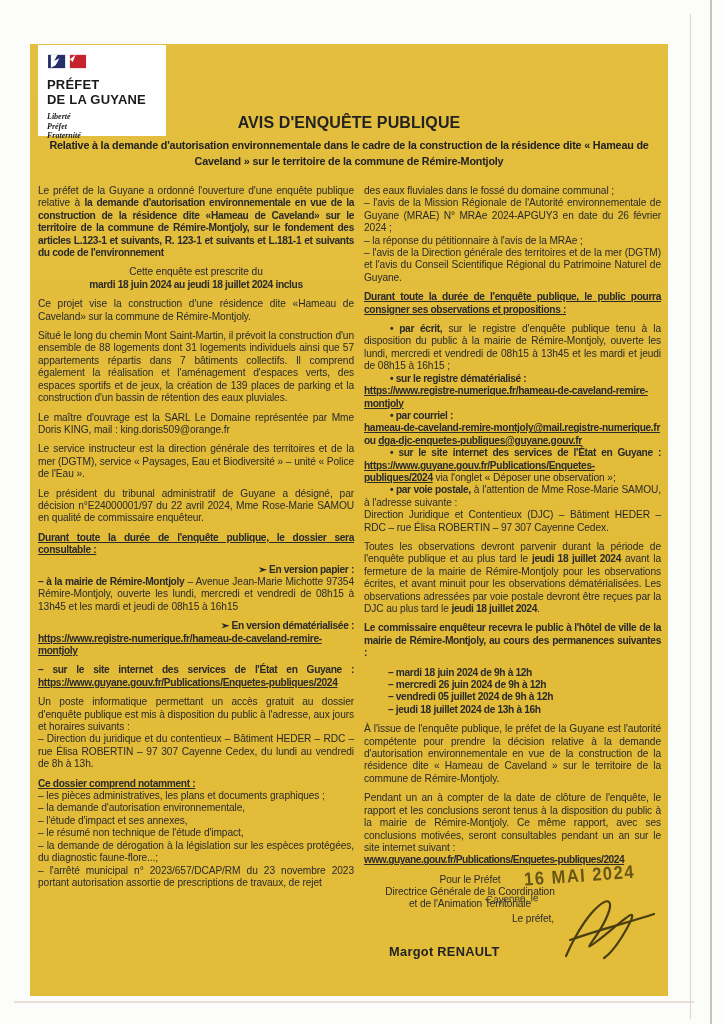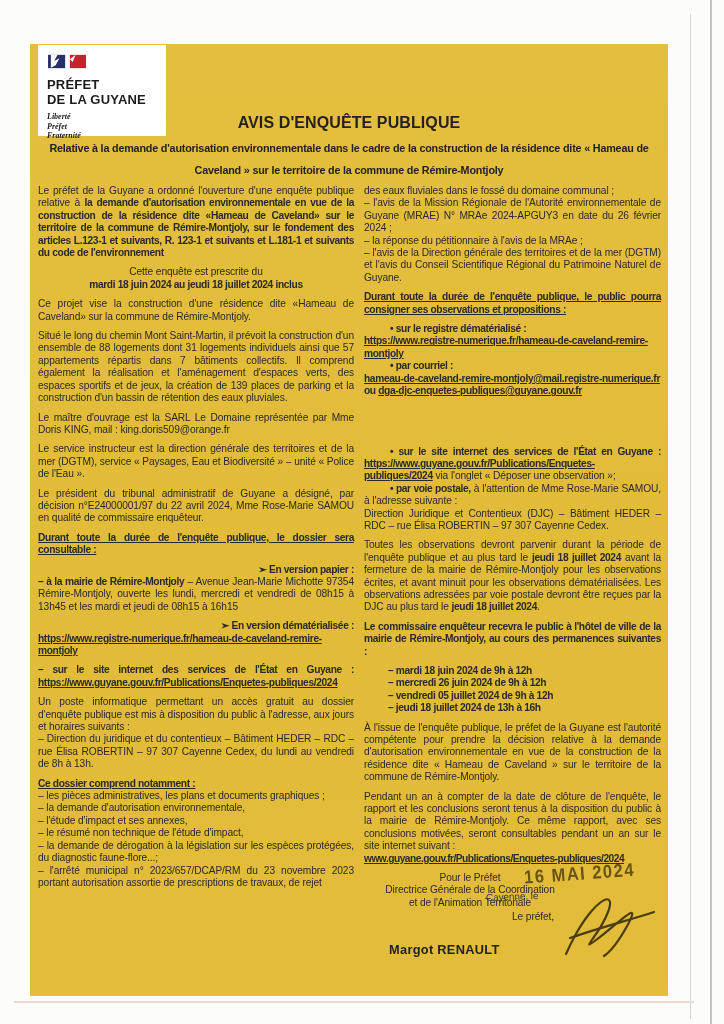--- a/index.html
+++ b/index.html
@@ -22,40 +22,40 @@
   
   .logo-box { position:absolute; left:8px; top:1px; width:128px; height:91px;
     background:#ffffff; box-sizing:border-box; padding:7px 0 0 9px; }
   .logo-name { font-weight:700; font-size:13px; line-height:14.5px; letter-spacing:.2px; color:#1b1b1d; margin-top:3px; }
   .motto { font-family:"Liberation Serif", serif; font-style:italic; font-weight:700;
     font-size:8px; line-height:9.5px; color:#1b1b1d; margin-top:5px; }
 
   .title { position:absolute; top:70px; left:0; right:0; text-align:center;
     font-size:16px; font-weight:700; color:#222; letter-spacing:.1px; }
   .subtitle { position:absolute; top:93px; left:5px; right:5px; text-align:center;
-    font-size:10.8px; font-weight:700; letter-spacing:-.2px; line-height:22px; color:#222; }
+    font-size:10.8px; font-weight:700; letter-spacing:-.2px; line-height:16px; color:#222; }
 
   
   .columns { position:absolute; left:8px; right:7px; top:141px; bottom:0; display:flex; gap:10px; }
   .col { font-size:10.2px; line-height:12.4px; letter-spacing:-.1px; color:#2a2a2a; }
   .col-left  { width:316px; flex:none; }
   .col-right { flex:1; min-width:0; }
 
   .para { margin:0 0 7px; text-align:justify; overflow-wrap:break-word; }
   .tight { margin-bottom:0; }
   .center { text-align:center; }
   .ind34 { text-indent:34px; text-align:right; }
   .bullet { text-indent:26px; }
   .pl24 { padding-left:24px; text-align:left; }
   .jlast { text-align-last:justify; }
   .gap2 { }
   .b { font-weight:700; letter-spacing:-.35px; }
   .u { text-decoration:underline; text-underline-offset:1px; }
   .fit { letter-spacing:-.5px; }
-  .fitb { letter-spacing:-.7px;margin-top:48px; }
+  .fitb { letter-spacing:-.7px; }
 
   
   .sig-block { position:relative; height:92px; margin-top:2px; text-align:left; }
   .sig-role { position:absolute; left:0; top:0; width:212px; text-align:center;
     font-size:10.2px; line-height:12.3px; color:#2c2c2c; }
   .stamp-date { position:absolute; left:160px; top:-5px; font-size:16.5px; font-weight:700;
     letter-spacing:1.5px; color:#594a13; transform:rotate(-4deg) scaleY(1.12);
     white-space:nowrap; opacity:.9; }
   .stamp-place { position:absolute; left:122px; top:19px; font-size:10px; color:#3a3a3a;
     transform:rotate(-2deg); }
@@ -118,20 +118,21 @@
           <p class="para tight"><span>– la demande d'autorisation environnementale,</span></p>
           <p class="para tight"><span>– l'étude d'impact et ses annexes,</span></p>
           <p class="para tight"><span>– le résumé non technique de l'étude d'impact,</span></p>
           <p class="para tight"><span>– la demande de dérogation à la législation sur les espèces protégées, du diagnostic faune-flore...;</span></p>
           <p class="para tight"><span>– l'arrêté municipal n° 2023/657/DCAP/RM du 23 novembre 2023 portant autorisation assortie de prescriptions de travaux, de rejet</span></p>
         </div>
       <div class="col col-right">
 
       <p class="para"><span>des eaux fluviales dans le fossé du domaine communal ;</span><br><span>– l'avis de la Mission Régionale de l'Autorité environnementale de Guyane (MRAE) N° MRAe 2024-APGUY3 en date du 26 février 2024 ;</span><br><span>– la réponse du pétitionnaire à l'avis de la MRAe ;</span><br><span>– l'avis de la Direction générale des territoires et de la mer (DGTM) et l'avis du Conseil Scientifique Régional du Patrimoine Naturel de Guyane.</span></p>
           <p class="para"><span class="b u">Durant toute la durée de l'enquête publique, le public pourra consigner ses observations et propositions :</span></p>
+          <p class="para bullet tight"><span class="b">• par écrit,</span><span> sur le registre d'enquête publique tenu à la disposition du public à la mairie de Rémire-Montjoly, ouverte les lundi, mercredi et vendredi de 08h15 à 13h45 et les mardi et jeudi de 08h15 à 16h15 ;</span></p>
           <p class="para bullet tight"><span class="b">• sur le registre dématérialisé :</span></p>
           <p class="para tight"><span class="b u">https://www.registre-numerique.fr/hameau-de-caveland-remire-montjoly</span></p>
           <p class="para bullet tight"><span class="b">• par courriel :</span></p>
           <p class="para tight"><span class="b u">hameau-de-caveland-remire-montjoly@mail.registre-numerique.fr</span><br><span class="b">ou </span><span class="b u">dga-djc-enquetes-publiques@guyane.gouv.fr</span></p>
           <p class="para bullet tight jlast fitb"><span class="b">• sur le site internet des services de l'État en Guyane :</span></p>
           <p class="para tight"><span class="b u">https://www.guyane.gouv.fr/Publications/Enquetes-publiques/2024</span><span> via l'onglet « Déposer une observation »;</span></p>
           <p class="para bullet"><span class="b">• par voie postale,</span><span> à l'attention de Mme Rose-Marie SAMOU, à l'adresse suivante :</span><br><span>Direction Juridique et Contentieux (DJC) – Bâtiment HEDER – RDC – rue Élisa ROBERTIN – 97 307 Cayenne Cedex.</span></p>
           <p class="para"><span>Toutes les observations devront parvenir durant la période de l'enquête publique et au plus tard le </span><span class="b">jeudi 18 juillet 2024</span><span> avant la fermeture de la mairie de Rémire-Montjoly pour les observations écrites, et avant minuit pour les observations dématérialisées. Les observations adressées par voie postale devront être reçues par la DJC au plus tard le </span><span class="b">jeudi 18 juillet 2024</span><span>.</span></p>
           <p class="para"><span class="b">Le commissaire enquêteur recevra le public à l'hôtel de ville de la mairie de Rémire-Montjoly, au cours des permanences suivantes :</span></p>
           <p class="para pl24"><span class="b">– mardi 18 juin 2024 de 9h à 12h</span><br><span class="b">– mercredi 26 juin 2024 de 9h à 12h</span><br><span class="b">– vendredi 05 juillet 2024 de 9h à 12h</span><br><span class="b">– jeudi 18 juillet 2024 de 13h à 16h</span></p>

